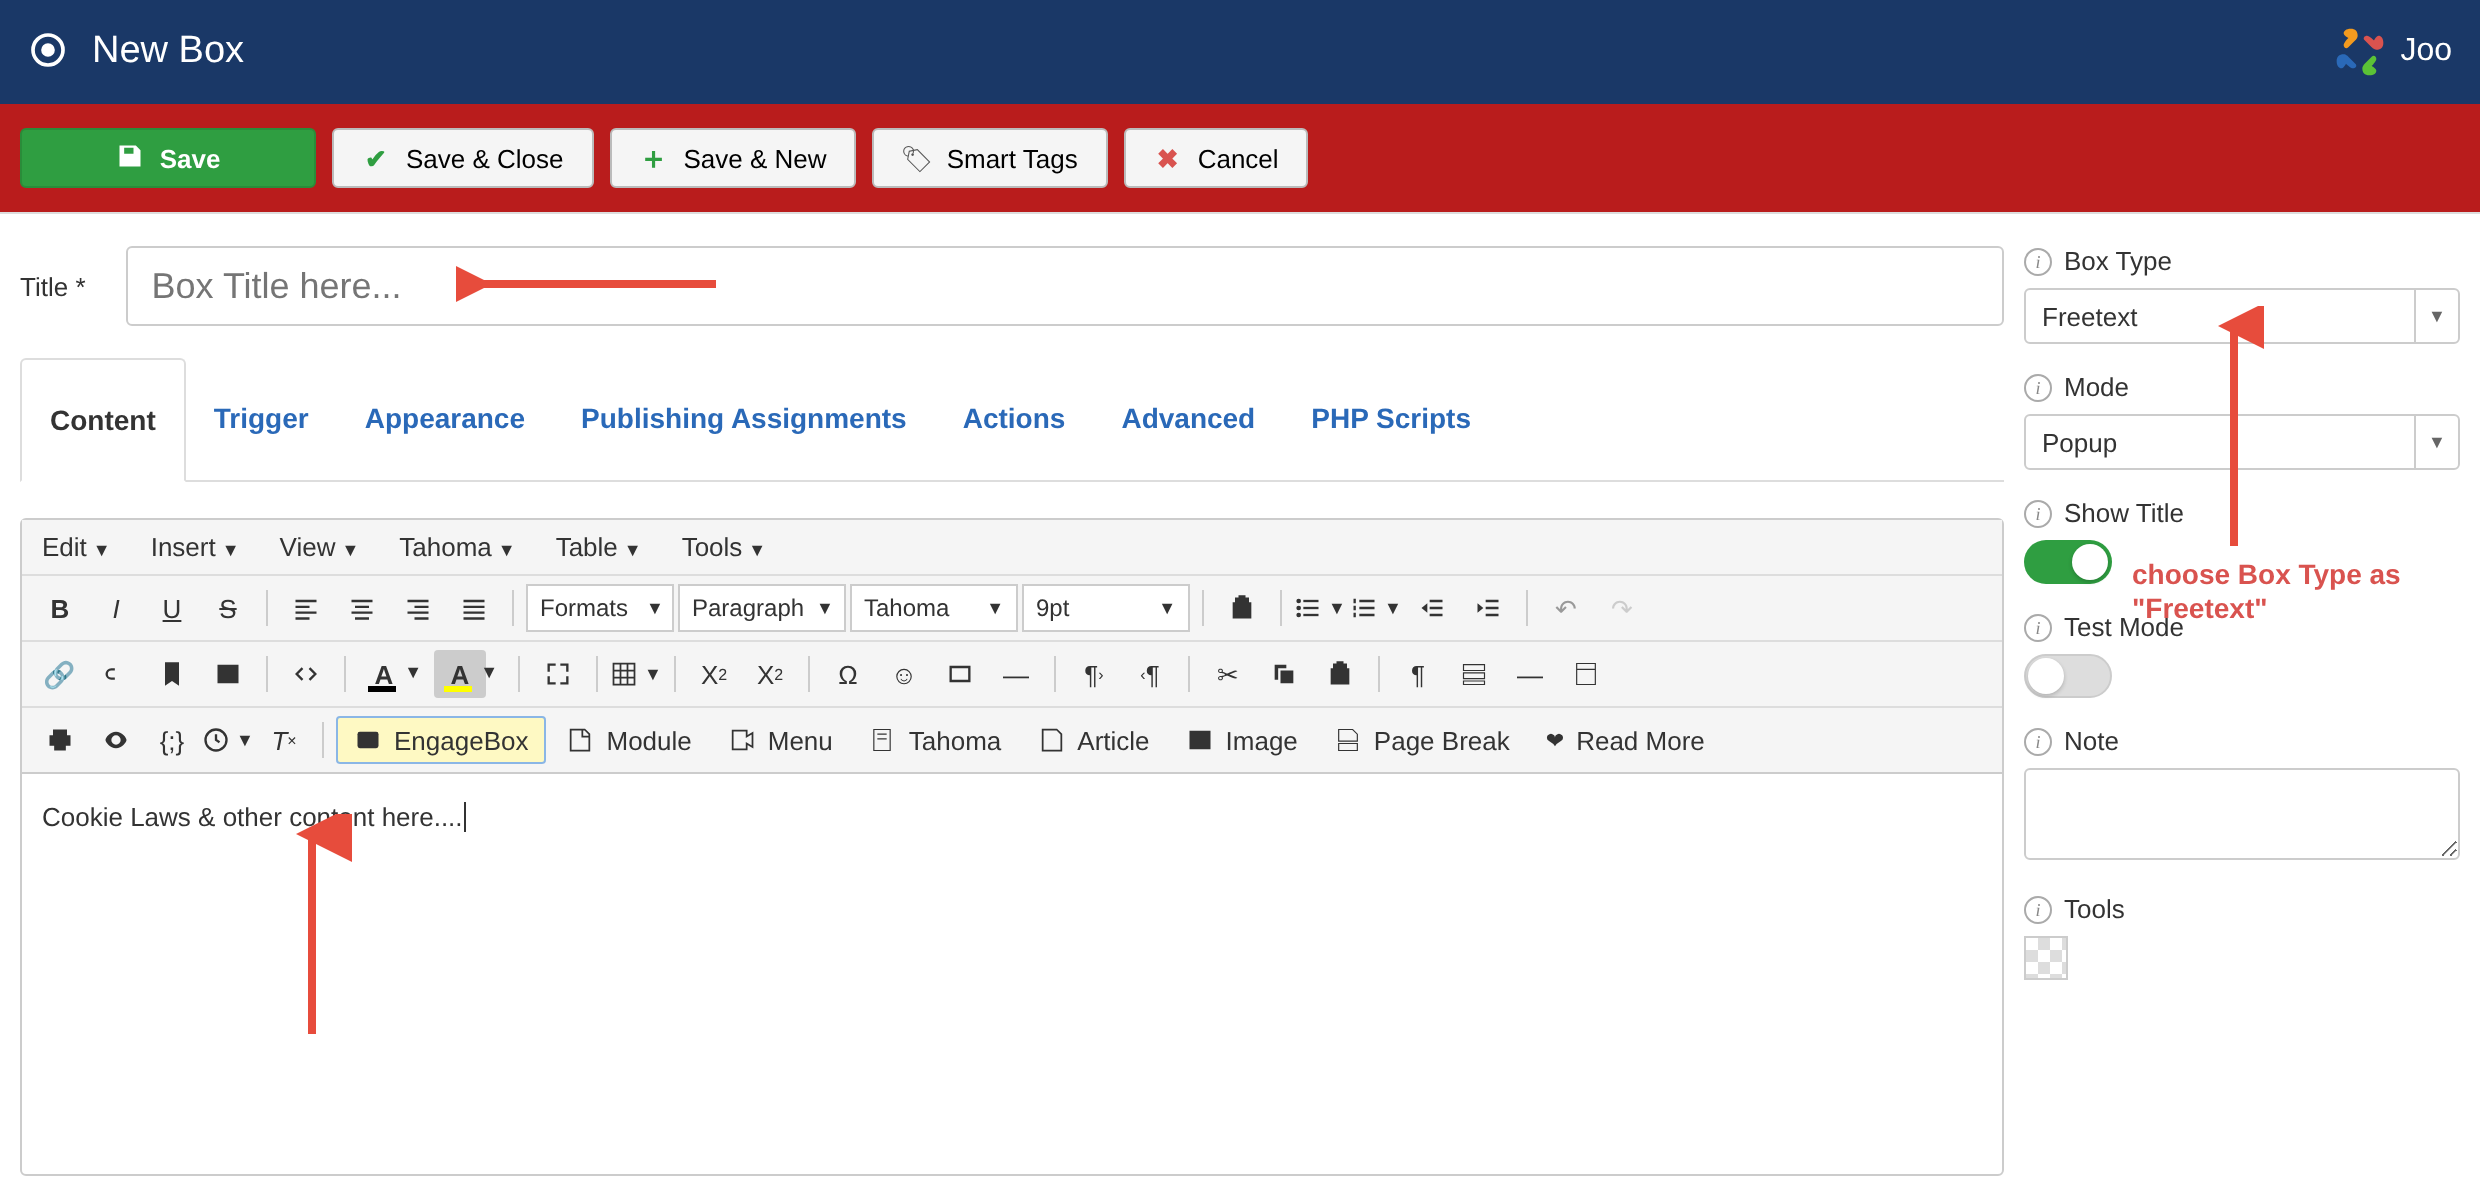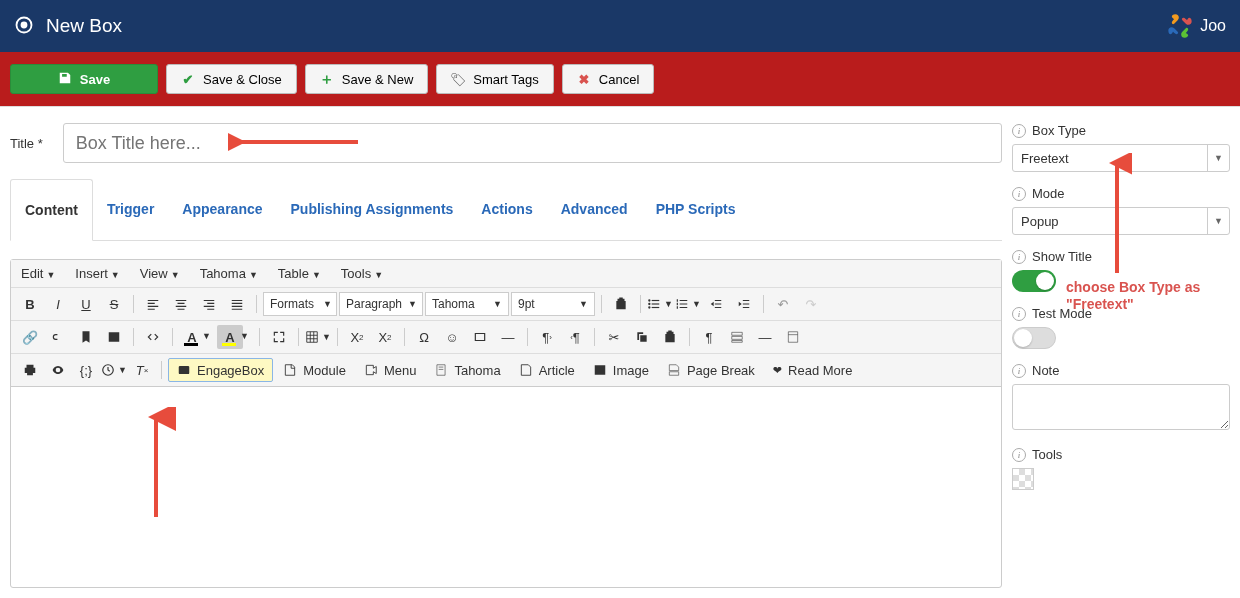--- a/index.html
+++ b/index.html
@@ -405,20 +405,21 @@
             </svg>
             <span>Page Break</span>
           </span>
         <span class="tb-btn wide">
             <span style="font-size:11px">❤</span>
             <span>Read More</span>
           </span>
       </div>
 
       <div class="editor-body">
+        <span class="caret-line">Cookie Laws &amp; other content here....</span>
         
         <svg class="arrow-svg" style="left:125px; top:20px;" width="40" height="120">
           <defs>
               <marker id="ah2" markerWidth="10" markerHeight="10" refX="5" refY="2" orient="auto">
                 <path d="M0 10 L5 0 L10 10 z" fill="#e74c3c"></path>
               </marker>
             </defs>
           <line x1="20" y1="110" x2="20" y2="10" stroke="#e74c3c" stroke-width="4" marker-end="url(#ah2)"></line>
         </svg>
       </div>

